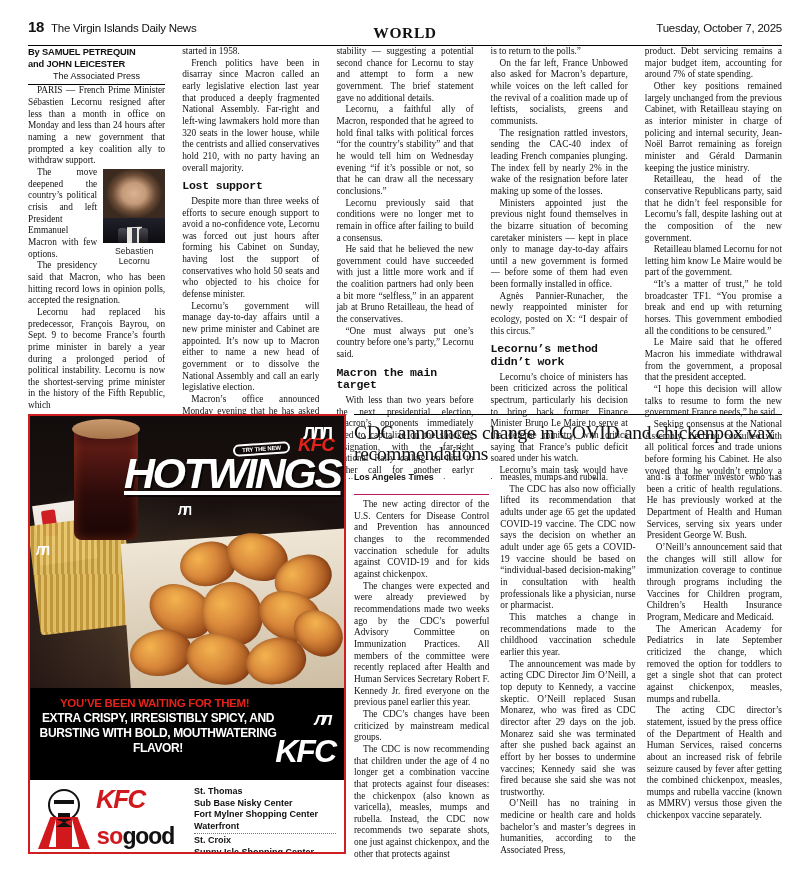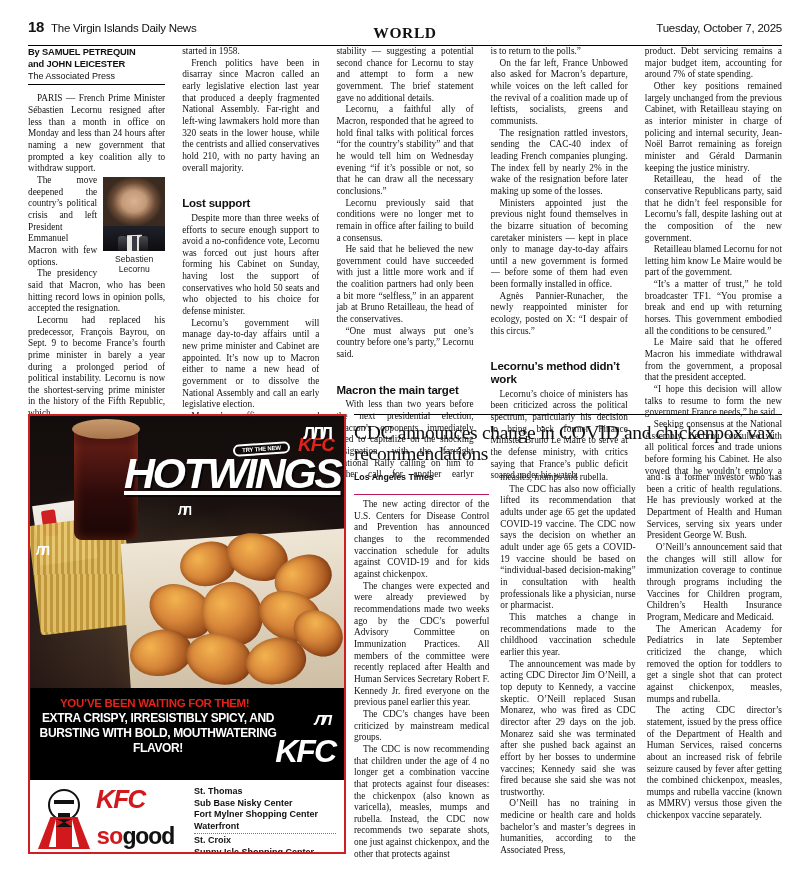--- a/index.html
+++ b/index.html
@@ -64,38 +64,39 @@
   .byline {
     font-family: "Liberation Sans", sans-serif;
     font-weight: bold; font-size: 9.3px; line-height: 1.32;
     letter-spacing: -.15px;
   }
   .byline-org {
     font-family: "Liberation Sans", sans-serif;
     font-weight: normal; font-size: 9px; line-height: 1.32;
     padding-bottom: 2px;
     border-bottom: 1px solid #000;
-    margin-bottom: 8px;
+    margin-bottom: 0;
+    text-align: center;
   }
   p.body {
     font-size: 9.3px;
     line-height: 1.255;
     text-align: justify;
     text-indent: 9px;
     margin: 0;
     hyphens: auto;
     -webkit-hyphens: auto;
   }
   p.body.noind { text-indent: 0; }
   h3.subhead {
-    font-family: Liberation Sans, sans-serif;
+    font-family: Liberation Mono, monospace;
     font-weight: bold;
     font-size: 11.5px;
     line-height: 1.1;
-    margin: 23px 0 3px 0;
+    margin: 6px 0 3px 0;
     letter-spacing: -.2px;
   }
 
   
   .photo-wrap {
     float: right;
     width: 62px;
     margin: 2px 0 2px 6px;
   }
   .photo {

